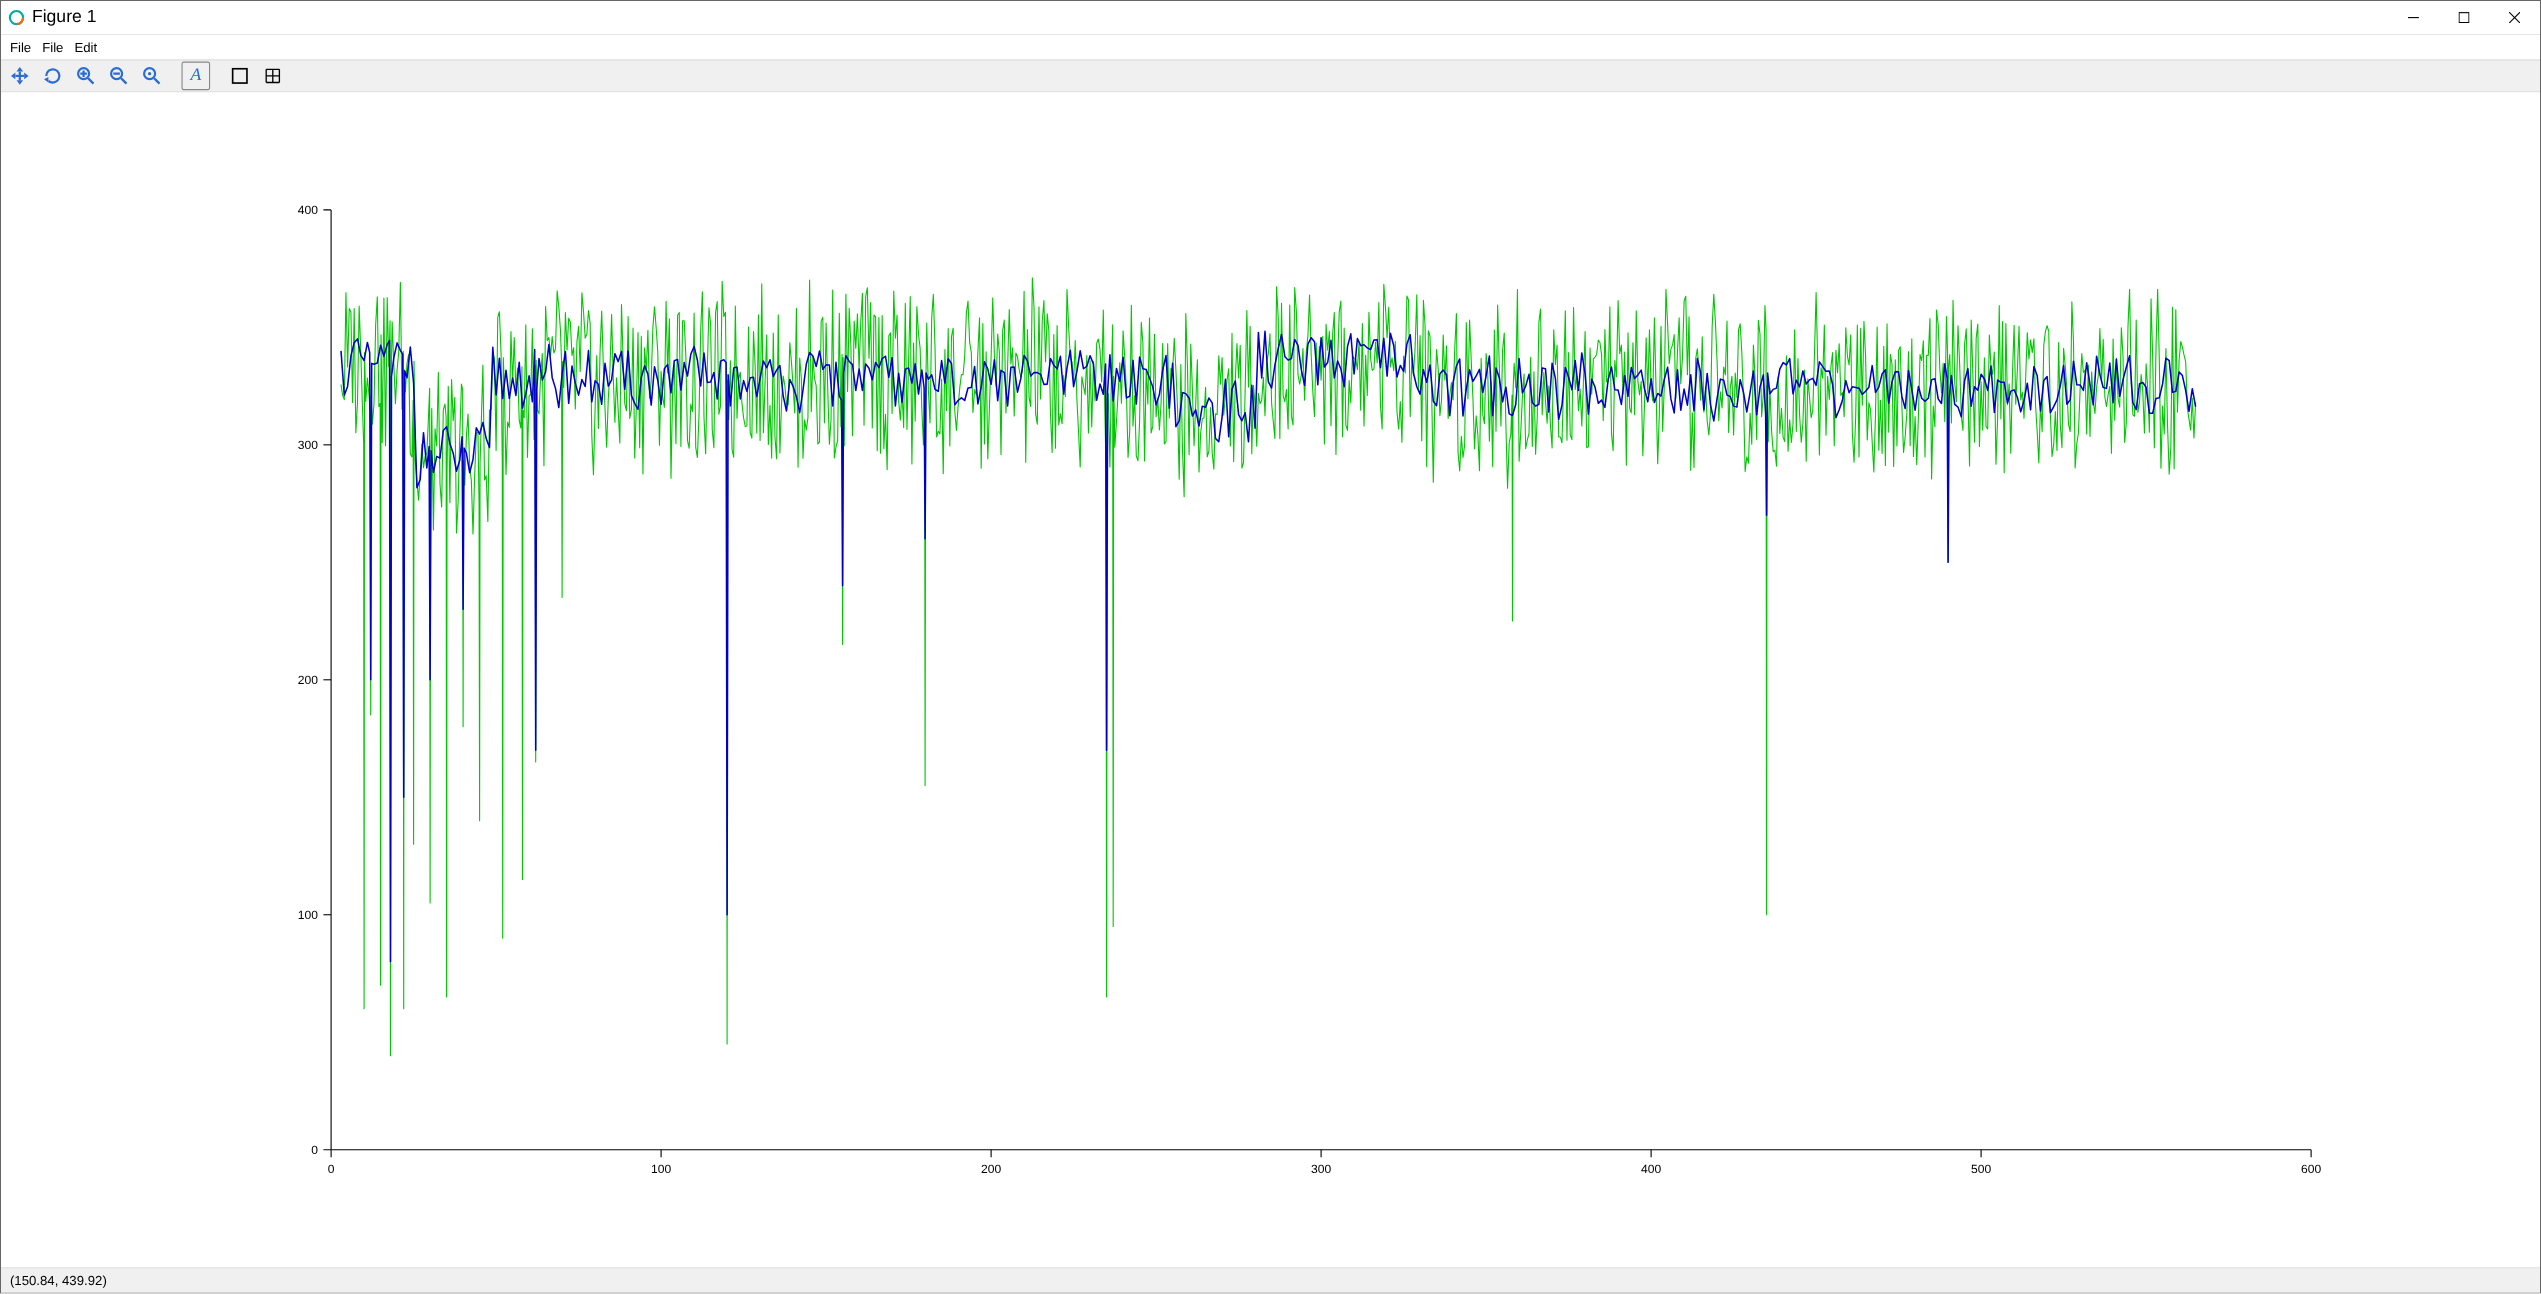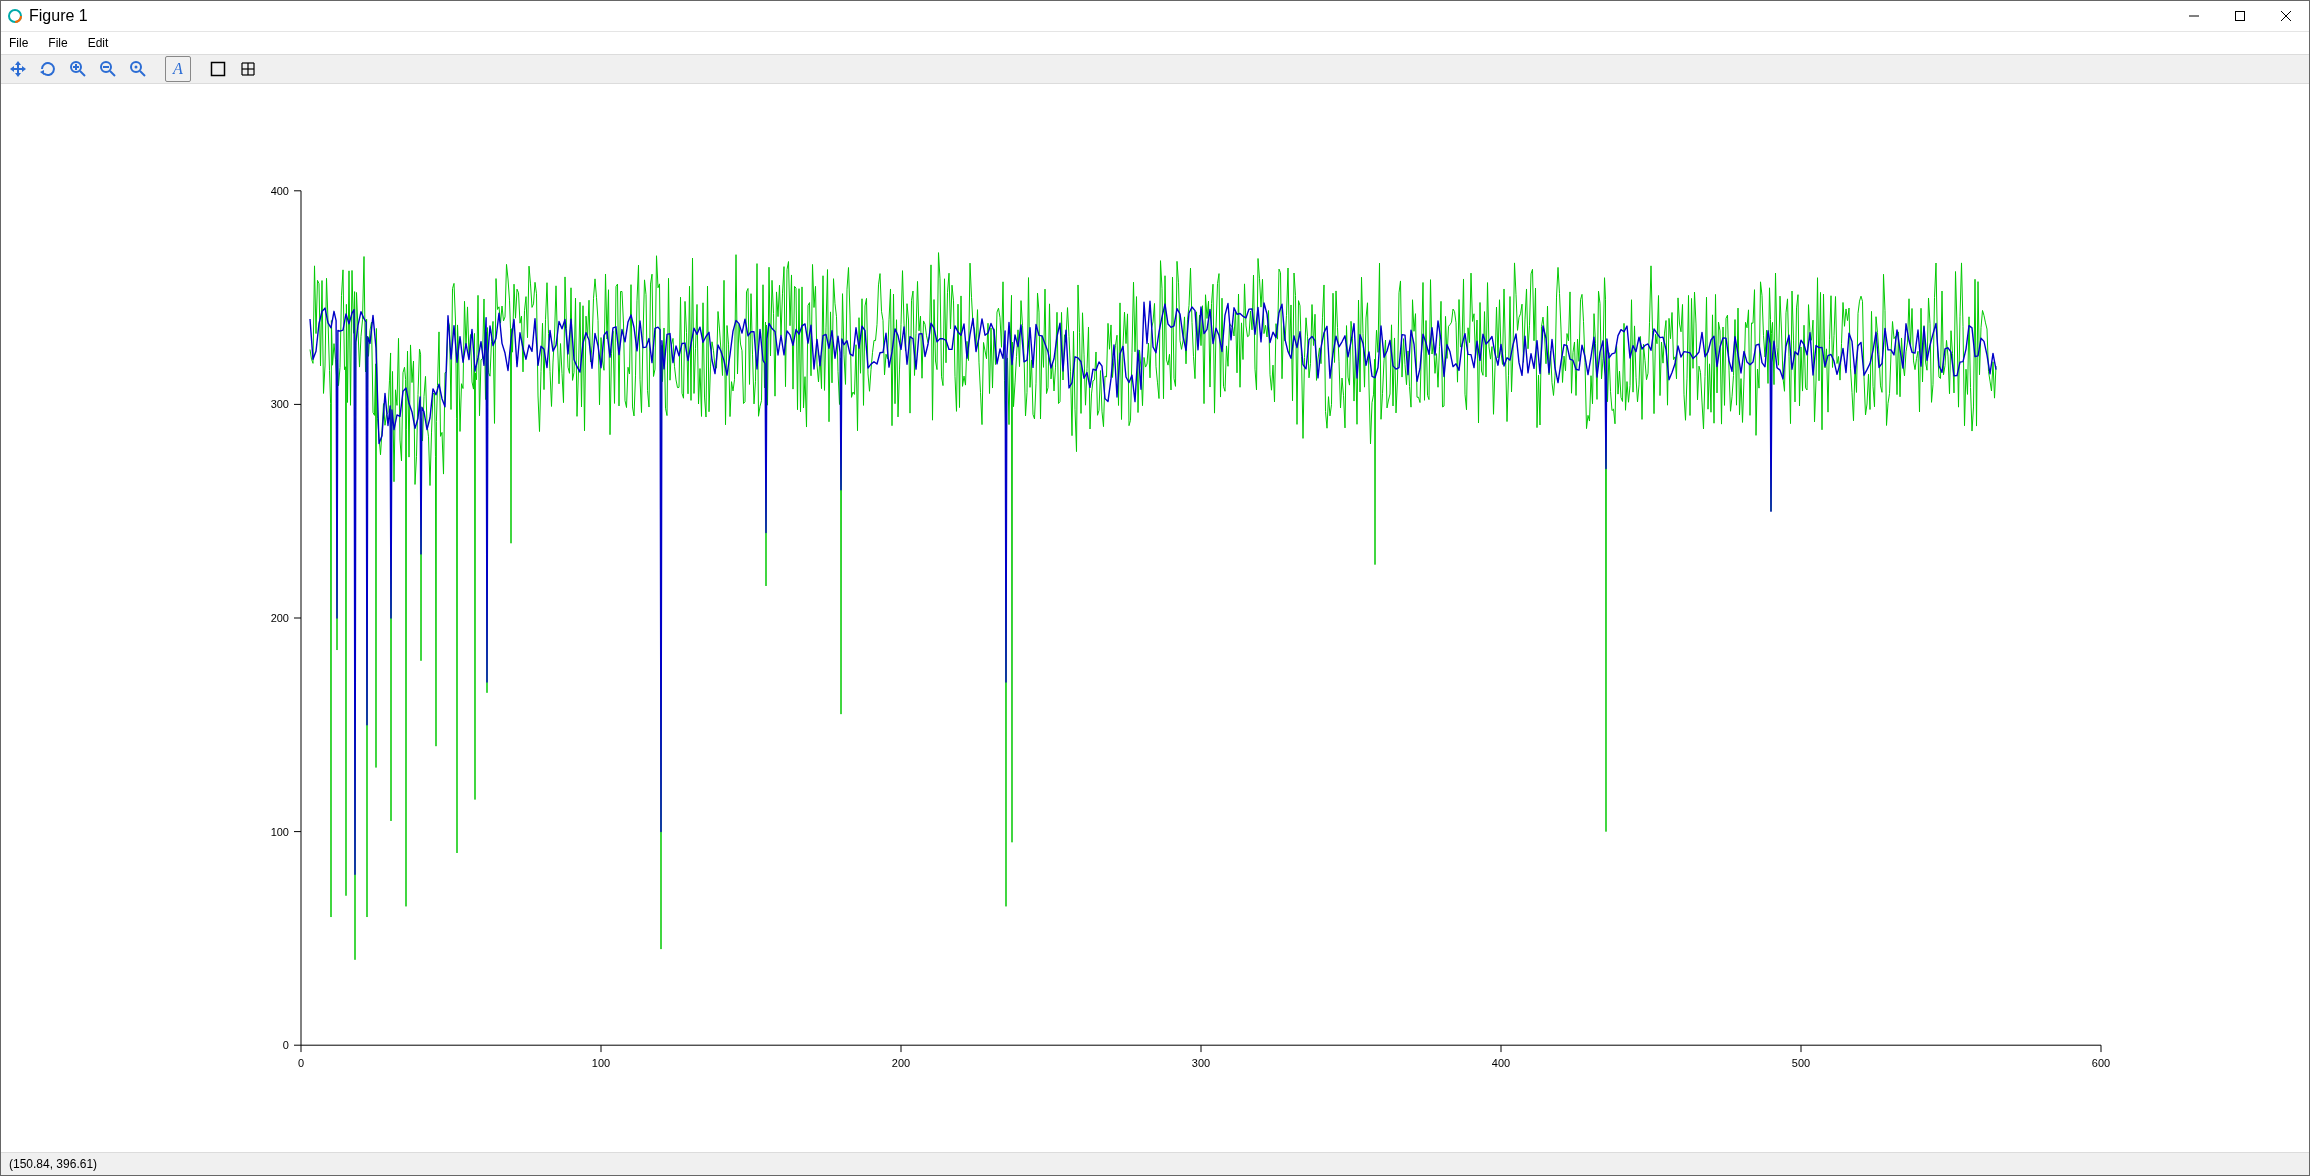--- a/index.html
+++ b/index.html
@@ -3,21 +3,21 @@
 <meta charset="utf-8">
 <style>
   html, body { margin:0; padding:0; width:100%; height:100%; font-family: "Segoe UI", Tahoma, sans-serif; font-size:12px; background:#fff; color:#000; overflow:hidden; }
   .window { display:flex; flex-direction:column; width:100%; height:100%; border:1px solid #666; box-sizing:border-box; }
   .titlebar { height:30px; display:flex; align-items:center; justify-content:space-between; background:#fff; border-bottom:1px solid #e5e5e5; }
   .titlebar-left { display:flex; align-items:center; gap:6px; padding-left:6px; }
   .app-icon { width:16px; height:16px; }
   .title-text { font-size:16px; }
   .win-controls { display:flex; height:100%; }
   .win-btn { width:46px; display:flex; align-items:center; justify-content:center; }
-  .menubar { height:22px; display:flex; align-items:center; gap:20px; padding:0 8px; background:#fff; }
+  .menubar { height:22px; display:flex; align-items:center; gap:10px; padding:0 8px; background:#fff; }
   .menu-item { cursor:default; }
   .toolbar { height:28px; display:flex; align-items:center; gap:4px; padding:0 4px; background:#f0f0f0; border-top:1px solid #dcdcdc; border-bottom:1px solid #dcdcdc; }
   .tool-btn { width:24px; height:24px; display:flex; align-items:center; justify-content:center; border:1px solid transparent; border-radius:2px; }
   .tool-sep { width:6px; }
   .plot-area { flex:1; position:relative; background:#fff; }
   .plot-svg { position:absolute; inset:0; width:100%; height:100%; }
   .statusbar { height:22px; display:flex; align-items:center; padding:0 8px; background:#f0f0f0; border-top:1px solid #dcdcdc; font-size:12px; }
   .tick-label { font-size:11px; fill:#000; font-family:Arial,sans-serif; }
 </style>
 </head>
@@ -153,16 +153,16 @@
         <line x1="293" y1="327" x2="300" y2="327" stroke="#000"></line>
         <text x="288" y="331" text-anchor="end" class="tick-label">300</text>
         <line x1="293" y1="109" x2="300" y2="109" stroke="#000"></line>
         <text x="288" y="113" text-anchor="end" class="tick-label">400</text>
         <path d="M309.0 271.0 L310.5 280.9 L312.0 285.1 L313.5 185.6 L315.0 254.7 L316.5 200.4 L318.0 203.8 L319.5 287.7 L321.0 200.6 L322.5 315.8 L324.0 287.8 L325.5 198.3 L327.0 241.4 L328.5 292.4 L329.6 326.3 L330.0 850.2 L330.4 241.4 L331.5 287.0 L333.0 265.0 L334.5 281.0 L335.6 299.4 L336.0 577.7 L336.4 281.4 L337.5 307.9 L339.0 289.3 L340.5 215.7 L342.0 189.7 L343.5 291.6 L344.6 288.6 L345.0 828.4 L345.4 224.9 L346.5 325.0 L348.0 190.7 L349.5 327.9 L351.0 190.3 L352.5 254.4 L353.6 211.9 L354.0 893.8 L354.4 278.3 L355.5 212.8 L357.0 251.9 L358.5 288.9 L360.0 257.5 L361.5 240.6 L363.0 176.1 L364.5 293.9 L365.6 240.1 L366.0 850.2 L366.4 257.4 L367.5 277.9 L369.0 251.5 L370.5 243.1 L372.0 335.3 L373.5 338.2 L374.6 285.6 L375.0 697.6 L375.4 249.5 L376.5 341.3 L378.0 360.0 L379.5 378.4 L381.0 353.6 L382.5 326.2 L384.0 348.3 L385.5 337.6 L387.0 335.0 L388.5 302.3 L389.6 274.5 L390.0 752.1 L390.4 372.1 L391.5 293.4 L393.0 405.9 L394.5 312.1 L396.0 328.0 L397.5 259.6 L399.0 363.4 L400.5 384.7 L402.0 294.6 L403.5 289.1 L404.6 301.4 L405.0 839.3 L405.4 352.3 L406.5 272.6 L408.0 380.8 L409.5 266.3 L411.0 304.7 L412.5 282.8 L414.0 408.7 L415.5 380.0 L417.0 317.0 L418.5 270.6 L419.6 275.8 L420.0 588.6 L420.4 341.5 L421.5 364.4 L423.0 318.7 L424.5 298.4 L426.0 347.5 L427.5 360.1 L429.0 409.8 L430.5 356.1 L432.0 316.1 L433.5 315.6 L434.5 380.5 L435.0 675.8 L435.4 344.6 L436.5 307.7 L438.0 253.0 L439.5 359.6 L441.0 355.6 L442.5 398.1 L444.0 294.7 L445.5 293.9 L447.0 241.2 L448.5 247.1 L450.0 332.2 L451.5 208.8 L453.0 203.5 L454.5 241.9 L455.6 341.7 L456.0 784.8 L456.5 245.9 L457.5 271.5 L459.0 354.6 L460.5 305.9 L462.0 310.8 L463.5 221.8 L465.0 269.1 L466.5 227.5 L468.0 277.9 L469.5 255.7 L471.0 304.1 L472.5 311.4 L473.5 254.6 L474.0 730.3 L474.4 294.8 L475.5 301.8 L477.0 215.7 L478.5 338.6 L480.0 281.5 L481.5 280.3 L483.0 219.4 L484.5 322.0 L485.6 253.3 L486.0 621.3 L486.4 248.6 L487.5 294.7 L489.0 298.2 L490.5 262.7 L492.0 242.3 L493.5 346.4 L495.0 198.6 L496.5 230.1 L498.0 227.4 L499.5 244.1 L501.0 226.6 L502.5 241.8 L504.0 237.7 L505.5 184.1 L507.0 199.0 L508.5 220.6 L509.5 249.6 L510.0 468.7 L510.5 249.7 L511.5 273.7 L513.0 204.3 L514.5 239.0 L516.0 209.4 L517.5 213.1 L519.0 244.1 L520.5 236.9 L522.0 293.8 L523.5 231.2 L525.0 217.0 L526.5 258.9 L528.0 185.9 L529.5 204.0 L531.0 228.0 L532.5 224.4 L534.0 202.4 L535.5 214.1 L537.0 318.4 L538.5 354.7 L540.0 293.5 L541.5 244.2 L543.0 311.9 L544.5 240.6 L546.0 202.8 L547.5 254.6 L549.0 293.4 L550.5 329.1 L552.0 283.8 L553.5 257.2 L555.0 206.0 L556.5 264.3 L558.0 306.0 L559.5 264.9 L561.0 295.5 L562.5 325.2 L564.0 196.9 L565.5 249.6 L567.0 289.0 L568.5 295.3 L570.0 208.0 L571.5 302.5 L573.0 294.4 L574.5 218.6 L576.0 339.2 L577.5 291.7 L579.0 222.7 L580.5 329.6 L582.0 226.3 L583.5 354.0 L585.0 236.9 L586.5 258.9 L588.0 220.7 L589.5 283.7 L591.0 267.3 L592.5 218.7 L594.0 198.9 L595.5 218.1 L597.0 241.3 L598.5 327.4 L600.0 258.8 L601.5 282.7 L603.0 292.2 L604.5 193.9 L606.0 260.3 L607.5 210.0 L609.0 357.9 L610.5 274.8 L612.0 252.3 L613.5 326.0 L615.0 206.7 L616.5 204.2 L618.0 328.6 L619.5 211.8 L621.0 211.8 L622.5 244.9 L624.0 323.1 L625.5 330.2 L627.0 289.1 L628.5 296.0 L630.0 204.8 L631.5 329.6 L633.0 338.8 L634.5 297.9 L636.0 220.7 L637.5 184.9 L639.0 301.7 L640.5 335.3 L642.0 257.1 L643.5 199.9 L645.0 215.0 L646.5 312.8 L648.0 329.7 L649.5 204.2 L651.0 194.1 L652.5 298.5 L654.0 291.0 L655.5 175.3 L657.0 207.9 L658.5 204.0 L659.5 296.2 L660.0 882.9 L660.5 266.9 L661.5 303.7 L663.0 249.0 L664.5 330.9 L666.0 338.4 L667.5 198.3 L669.0 302.3 L670.5 265.8 L672.0 259.6 L673.5 288.5 L675.0 302.0 L676.5 309.9 L678.0 309.6 L679.5 217.6 L681.0 315.7 L682.5 320.7 L684.0 221.9 L685.5 253.8 L687.0 316.2 L688.5 206.4 L690.0 322.9 L691.5 177.6 L693.0 315.8 L694.5 269.8 L696.0 225.0 L697.5 326.6 L699.0 290.4 L700.5 339.3 L702.0 223.3 L703.5 319.5 L705.0 339.9 L706.5 206.3 L708.0 334.5 L709.5 287.9 L711.0 263.1 L712.5 272.1 L714.0 289.4 L715.5 289.9 L717.0 232.2 L718.5 250.0 L720.0 272.6 L721.5 297.5 L723.0 200.4 L724.5 347.8 L726.0 246.5 L727.5 265.5 L729.0 339.4 L730.5 303.8 L732.0 313.3 L733.5 301.8 L735.0 174.2 L736.5 296.0 L738.0 245.3 L739.5 265.4 L741.0 272.2 L742.5 326.1 L744.0 324.3 L745.5 212.2 L747.0 208.7 L748.5 306.6 L750.0 214.0 L751.5 275.7 L753.0 326.5 L754.5 303.4 L756.0 183.3 L757.5 339.1 L759.0 328.9 L760.5 323.2 L762.0 204.9 L763.5 310.2 L764.5 243.0 L765.0 512.3 L765.5 246.0 L766.5 327.8 L768.0 187.0 L769.5 277.5 L771.0 200.4 L772.5 234.0 L774.0 318.6 L775.5 212.2 L777.0 237.4 L778.5 205.4 L780.0 256.8 L781.5 213.5 L783.0 186.4 L784.5 308.9 L786.0 189.4 L787.5 181.2 L789.0 246.7 L790.5 194.9 L792.0 311.4 L793.5 206.5 L795.0 208.3 L796.5 332.4 L798.0 208.9 L799.5 334.7 L801.0 207.1 L802.5 330.7 L804.0 298.7 L805.5 350.1 L807.0 225.9 L808.5 223.1 L810.0 297.8 L811.5 184.2 L813.0 228.1 L814.5 206.5 L816.0 286.7 L817.5 304.1 L819.0 277.2 L820.5 310.9 L822.0 195.7 L823.5 312.7 L825.0 248.9 L826.5 189.4 L828.0 344.7 L829.5 232.6 L831.0 305.0 L832.5 198.7 L834.0 224.3 L835.5 237.5 L837.0 293.5 L838.5 327.1 L839.6 279.8 L840.0 643.1 L840.5 286.7 L841.5 214.0 L843.0 276.4 L844.5 306.6 L846.0 209.4 L847.5 187.3 L849.0 235.8 L850.5 319.8 L852.0 314.4 L853.5 316.8 L855.0 266.1 L856.5 353.9 L858.0 238.5 L859.5 295.2 L861.0 219.2 L862.5 328.0 L864.0 226.5 L865.5 218.8 L867.0 295.9 L868.5 313.6 L870.0 291.4 L871.5 274.2 L873.0 261.7 L874.5 261.9 L876.0 245.4 L877.5 205.0 L879.0 193.5 L880.5 232.0 L882.0 241.2 L883.5 296.9 L885.0 275.8 L886.5 280.6 L888.0 240.6 L889.5 209.2 L891.0 348.7 L892.5 214.4 L894.0 326.3 L895.5 240.6 L897.0 339.8 L898.5 291.8 L900.0 245.7 L901.5 190.5 L903.0 244.0 L904.5 272.6 L906.0 224.2 L907.5 240.9 L909.0 335.9 L910.5 220.8 L912.0 211.3 L913.5 297.5 L915.0 254.7 L916.5 201.5 L918.0 251.9 L919.5 236.9 L921.0 300.3 L922.5 241.8 L924.0 245.2 L925.5 257.0 L927.0 263.9 L928.5 257.7 L930.0 184.6 L931.5 343.1 L933.0 220.0 L934.5 282.7 L936.0 291.5 L937.5 172.1 L939.0 198.9 L940.5 298.8 L942.0 307.8 L943.5 198.8 L945.0 284.5 L946.5 212.6 L948.0 193.1 L949.5 249.9 L951.0 205.3 L952.5 221.3 L954.0 298.6 L955.5 334.1 L957.0 224.7 L958.5 330.2 L960.0 216.3 L961.5 308.6 L963.0 298.1 L964.5 307.3 L966.0 262.7 L967.5 282.2 L969.0 182.8 L970.5 217.7 L972.0 246.0 L973.5 250.0 L975.0 268.5 L976.5 230.3 L978.0 284.6 L979.5 314.8 L981.0 347.6 L982.5 263.8 L984.0 272.3 L985.5 280.4 L987.0 244.2 L988.5 315.9 L990.0 249.0 L991.5 310.3 L993.0 249.8 L994.5 286.3 L996.0 232.8 L997.5 228.8 L999.0 238.5 L1000.5 268.7 L1002.0 201.9 L1003.5 302.4 L1004.5 346.3 L1005.0 839.3 L1005.5 283.2 L1006.5 279.6 L1008.0 347.6 L1009.5 256.1 L1010.5 215.7 L1011.0 773.9 L1011.4 263.4 L1012.5 329.3 L1014.0 305.1 L1015.5 278.2 L1017.0 250.9 L1018.5 288.4 L1020.0 221.1 L1021.5 246.7 L1023.0 276.6 L1024.5 338.8 L1026.0 314.7 L1027.5 197.6 L1029.0 309.6 L1030.5 281.6 L1032.0 337.3 L1033.5 341.8 L1035.0 305.4 L1036.5 213.4 L1038.0 232.8 L1039.5 341.9 L1041.0 256.8 L1042.5 289.2 L1044.0 209.3 L1045.5 315.9 L1047.0 309.9 L1048.5 224.4 L1050.0 301.0 L1051.5 283.8 L1053.0 313.3 L1054.5 289.0 L1056.0 233.0 L1057.5 326.1 L1059.0 324.1 L1060.5 233.1 L1062.0 302.1 L1063.5 255.9 L1065.0 259.1 L1066.5 228.2 L1068.0 257.5 L1069.5 293.1 L1071.0 358.9 L1072.5 252.4 L1074.0 332.1 L1075.5 375.2 L1077.0 205.1 L1078.5 253.5 L1080.0 336.2 L1081.5 233.5 L1083.0 275.7 L1084.5 327.8 L1086.0 290.4 L1087.5 248.0 L1089.0 352.1 L1090.5 316.3 L1092.0 302.8 L1093.5 301.9 L1095.0 273.5 L1096.5 338.1 L1098.0 333.0 L1099.5 292.5 L1101.0 334.6 L1102.5 349.7 L1104.0 298.1 L1105.5 299.0 L1107.0 244.3 L1108.5 270.7 L1110.0 245.9 L1111.5 299.5 L1113.0 280.1 L1114.5 266.7 L1116.0 256.4 L1117.5 328.1 L1119.0 223.4 L1120.5 342.4 L1122.0 266.9 L1123.5 232.9 L1125.0 264.9 L1126.5 234.6 L1128.0 348.7 L1129.5 343.3 L1131.0 273.7 L1132.5 202.3 L1134.0 273.3 L1135.5 217.0 L1137.0 335.3 L1138.5 271.7 L1140.0 290.5 L1141.5 328.3 L1143.0 279.1 L1144.5 288.9 L1146.0 285.8 L1147.5 264.4 L1149.0 299.9 L1150.5 249.6 L1152.0 242.8 L1153.5 224.0 L1155.0 288.5 L1156.5 305.0 L1158.0 321.0 L1159.5 180.3 L1161.0 208.5 L1162.5 321.2 L1164.0 195.7 L1165.5 281.6 L1167.0 286.9 L1168.5 275.8 L1170.0 312.3 L1171.5 197.2 L1173.0 300.6 L1174.5 308.6 L1176.0 181.0 L1177.5 202.8 L1179.0 261.9 L1180.5 270.8 L1182.0 262.3 L1183.5 237.7 L1185.0 285.6 L1186.5 240.7 L1188.0 226.1 L1189.5 187.9 L1191.0 243.4 L1192.5 278.3 L1194.0 300.7 L1195.5 232.5 L1197.0 266.7 L1198.5 235.8 L1200.0 267.0 L1201.5 226.3 L1203.0 326.2 L1204.5 215.1 L1206.0 239.3 L1207.5 221.7 L1209.0 309.3 L1210.5 224.1 L1212.0 204.3 L1213.5 335.9 L1215.0 249.1 L1216.5 203.7 L1218.0 193.5 L1219.5 319.5 L1221.0 218.6 L1222.5 308.6 L1224.0 313.6 L1225.5 267.3 L1227.0 288.1 L1228.5 244.1 L1230.0 247.1 L1231.5 247.3 L1233.0 257.2 L1234.5 231.6 L1236.0 294.8 L1237.5 214.4 L1239.0 309.5 L1240.5 243.8 L1242.0 281.2 L1243.5 204.0 L1245.0 246.9 L1246.5 257.9 L1248.0 256.8 L1249.5 231.7 L1251.0 250.9 L1252.5 195.0 L1254.0 291.1 L1255.5 312.2 L1257.0 178.1 L1258.5 198.8 L1260.0 227.7 L1261.5 199.3 L1263.0 254.7 L1264.5 246.3 L1266.0 258.2 L1267.5 231.2 L1269.0 296.7 L1270.5 312.5 L1272.0 286.9 L1273.5 324.5 L1275.0 244.6 L1276.5 260.4 L1278.0 188.9 L1279.5 192.6 L1281.0 300.8 L1282.5 246.3 L1284.0 262.3 L1285.5 236.1 L1287.0 187.8 L1288.5 275.4 L1290.0 225.5 L1291.5 323.3 L1293.0 192.9 L1294.5 215.8 L1296.0 347.4 L1297.5 221.1 L1299.0 226.3 L1300.5 278.1 L1302.0 361.7 L1303.5 279.2 L1305.0 238.6 L1306.5 257.4 L1308.0 299.9 L1309.5 285.4 L1311.0 225.1 L1312.5 266.9 L1314.0 235.0 L1315.5 302.5 L1317.0 280.7 L1318.5 269.3 L1320.0 285.4 L1321.5 238.0 L1323.0 205.1 L1324.5 334.2 L1326.0 351.3 L1327.5 319.1 L1329.0 338.7 L1330.5 327.2 L1332.0 213.5 L1333.5 284.2 L1335.0 211.2 L1336.5 248.7 L1338.0 283.0 L1339.5 330.6 L1341.0 300.1 L1342.5 317.7 L1344.0 351.0 L1345.5 246.6 L1347.0 299.1 L1348.5 307.3 L1350.0 242.2 L1351.5 260.1 L1353.0 323.6 L1354.5 268.7 L1356.0 347.3 L1357.5 220.5 L1359.0 314.3 L1360.5 197.2 L1362.0 254.7 L1363.5 309.4 L1365.0 238.8 L1366.5 223.3 L1368.0 309.3 L1369.5 367.3 L1371.0 325.2 L1372.5 317.2 L1373.6 280.9 L1374.0 490.5 L1374.5 277.6 L1375.5 251.3 L1377.0 273.9 L1378.5 182.8 L1380.0 342.2 L1381.5 315.8 L1383.0 282.6 L1384.5 261.3 L1386.0 330.6 L1387.5 322.5 L1389.0 316.4 L1390.5 245.8 L1392.0 328.6 L1393.5 259.2 L1395.0 335.7 L1396.5 301.1 L1398.0 213.1 L1399.5 201.0 L1401.0 299.1 L1402.5 259.9 L1404.0 286.4 L1405.5 306.9 L1407.0 272.4 L1408.5 308.7 L1410.0 329.8 L1411.5 220.2 L1413.0 252.4 L1414.5 234.4 L1416.0 319.7 L1417.5 319.7 L1419.0 325.1 L1420.5 267.4 L1422.0 202.6 L1423.5 322.8 L1425.0 241.4 L1426.5 317.8 L1428.0 322.1 L1429.5 199.7 L1431.0 275.6 L1432.5 263.4 L1434.0 295.3 L1435.5 275.2 L1437.0 309.5 L1438.5 268.2 L1440.0 221.8 L1441.5 329.6 L1443.0 328.7 L1444.5 237.2 L1446.0 280.1 L1447.5 247.3 L1449.0 245.6 L1450.5 243.1 L1452.0 229.7 L1453.5 232.1 L1455.0 243.5 L1456.5 304.3 L1458.0 220.0 L1459.5 268.4 L1461.0 268.1 L1462.5 199.0 L1464.0 316.6 L1465.5 332.5 L1467.0 248.8 L1468.5 263.9 L1470.0 193.0 L1471.5 242.3 L1473.0 234.5 L1474.5 279.9 L1476.0 240.9 L1477.5 346.0 L1479.0 223.0 L1480.5 292.9 L1482.0 297.3 L1483.5 232.3 L1485.0 299.0 L1486.5 202.7 L1488.0 268.3 L1489.5 280.8 L1491.0 268.0 L1492.5 337.1 L1494.0 289.0 L1495.5 227.7 L1497.0 279.7 L1498.5 220.2 L1500.0 274.0 L1501.5 286.2 L1503.0 209.2 L1504.5 275.5 L1506.0 344.5 L1507.5 297.8 L1509.0 216.9 L1510.5 314.3 L1512.0 272.6 L1513.5 182.6 L1515.0 214.9 L1516.5 251.4 L1518.0 238.2 L1519.5 234.5 L1521.0 224.7 L1522.5 284.0 L1524.0 240.0 L1525.5 209.2 L1527.0 270.2 L1528.5 246.2 L1530.0 193.8 L1531.5 189.1 L1533.0 262.0 L1534.5 208.2 L1536.0 350.7 L1537.5 297.2 L1539.0 348.0 L1540.5 247.4 L1542.0 237.9 L1543.5 256.0 L1545.0 285.5 L1546.5 226.7 L1548.0 296.8 L1549.5 272.8 L1551.0 304.9 L1552.5 317.9 L1554.0 297.9 L1555.5 217.5 L1557.0 187.2 L1558.5 213.8 L1560.0 250.1 L1561.5 304.6 L1563.0 277.7 L1564.5 292.7 L1566.0 254.7 L1567.5 262.1 L1569.0 212.2 L1570.5 315.6 L1572.0 273.8 L1573.5 263.3 L1575.0 317.9 L1576.5 260.4 L1578.0 283.1 L1579.5 220.2 L1581.0 214.7 L1582.5 242.3 L1584.0 284.3 L1585.5 351.7 L1587.0 338.2 L1588.5 344.0 L1590.0 297.7 L1591.5 326.4 L1593.0 234.4 L1594.5 264.7 L1596.0 321.9 L1597.5 211.5 L1599.0 224.1 L1600.5 300.9 L1602.0 280.2 L1603.5 197.7 L1604.5 219.7 L1605.0 763.0 L1605.4 272.0 L1606.5 324.2 L1608.0 274.2 L1609.5 313.7 L1611.0 333.3 L1612.5 331.8 L1614.0 346.8 L1615.5 264.0 L1617.0 316.5 L1618.5 293.0 L1620.0 319.9 L1621.5 324.0 L1623.0 244.3 L1624.5 333.0 L1626.0 303.7 L1627.5 324.8 L1629.0 307.7 L1630.5 220.2 L1632.0 314.5 L1633.5 246.9 L1635.0 299.4 L1636.5 324.5 L1638.0 307.1 L1639.5 257.7 L1641.0 342.3 L1642.5 265.7 L1644.0 282.3 L1645.5 301.8 L1647.0 295.2 L1648.5 243.6 L1650.0 185.6 L1651.5 251.7 L1653.0 336.4 L1654.5 255.4 L1656.0 265.1 L1657.5 215.9 L1659.0 318.0 L1660.5 263.3 L1662.0 284.9 L1663.5 254.2 L1665.0 241.4 L1666.5 327.8 L1668.0 239.2 L1669.5 260.0 L1671.0 233.2 L1672.5 281.3 L1674.0 278.5 L1675.5 300.9 L1677.0 218.3 L1678.5 245.0 L1680.0 252.9 L1681.5 225.0 L1683.0 317.2 L1684.5 343.2 L1686.0 300.2 L1687.5 215.8 L1689.0 338.3 L1690.5 218.9 L1692.0 290.2 L1693.5 212.4 L1695.0 244.9 L1696.5 322.4 L1698.0 288.0 L1699.5 294.3 L1701.0 324.6 L1702.5 352.1 L1704.0 298.5 L1705.5 217.6 L1707.0 331.9 L1708.5 285.6 L1710.0 335.0 L1711.5 235.6 L1713.0 346.2 L1714.5 214.8 L1716.0 315.3 L1717.5 243.0 L1719.0 252.0 L1720.5 347.1 L1722.0 248.0 L1723.5 328.0 L1725.0 239.2 L1726.5 235.9 L1728.0 292.0 L1729.5 334.0 L1731.0 319.2 L1732.5 297.5 L1734.0 240.4 L1735.5 327.8 L1737.0 228.7 L1738.5 337.7 L1740.0 300.7 L1741.5 345.4 L1743.0 301.2 L1744.5 243.2 L1746.0 248.8 L1747.5 230.5 L1749.0 338.2 L1750.5 243.9 L1752.0 244.1 L1753.5 209.9 L1755.0 358.6 L1756.5 290.9 L1758.0 310.4 L1759.5 201.9 L1761.0 215.8 L1762.5 256.9 L1764.0 278.7 L1765.5 251.3 L1767.0 305.6 L1768.5 208.0 L1769.5 240.3 L1770.0 436.0 L1770.4 254.6 L1771.5 243.3 L1773.0 306.8 L1774.5 192.9 L1776.0 269.0 L1777.5 287.0 L1779.0 216.5 L1780.5 252.1 L1782.0 300.2 L1783.5 313.6 L1785.0 233.5 L1786.5 219.3 L1788.0 278.3 L1789.5 346.6 L1791.0 211.3 L1792.5 261.4 L1794.0 324.5 L1795.5 228.5 L1797.0 215.0 L1798.5 328.6 L1800.0 268.4 L1801.5 313.4 L1803.0 246.2 L1804.5 310.1 L1806.0 312.3 L1807.5 225.2 L1809.0 254.7 L1810.5 261.5 L1812.0 241.0 L1813.5 344.9 L1815.0 303.1 L1816.5 197.7 L1818.0 302.9 L1819.5 212.7 L1821.0 352.9 L1822.5 214.4 L1824.0 289.8 L1825.5 270.3 L1827.0 334.9 L1828.5 261.0 L1830.0 216.1 L1831.5 289.3 L1833.0 256.9 L1834.5 216.9 L1836.0 285.3 L1837.5 278.1 L1839.0 302.2 L1840.5 265.0 L1842.0 223.0 L1843.5 247.3 L1845.0 229.6 L1846.5 241.5 L1848.0 228.6 L1849.5 290.0 L1851.0 314.8 L1852.5 343.7 L1854.0 288.0 L1855.5 314.8 L1857.0 234.1 L1858.5 221.6 L1860.0 216.5 L1861.5 221.8 L1863.0 299.4 L1864.5 337.8 L1866.0 326.6 L1867.5 296.2 L1869.0 332.2 L1870.5 232.1 L1872.0 308.6 L1873.5 329.4 L1875.0 237.5 L1876.5 253.8 L1878.0 275.9 L1879.5 308.1 L1881.0 314.7 L1882.5 194.2 L1884.0 231.3 L1885.5 348.5 L1887.0 325.9 L1888.5 316.0 L1890.0 276.0 L1891.5 242.4 L1893.0 259.9 L1894.5 257.5 L1896.0 317.0 L1897.5 253.0 L1899.0 319.2 L1900.5 259.2 L1902.0 286.7 L1903.5 297.9 L1905.0 273.3 L1906.5 263.4 L1908.0 219.2 L1909.5 269.0 L1911.0 229.1 L1912.5 282.6 L1914.0 291.5 L1915.5 280.2 L1917.0 272.8 L1918.5 334.7 L1920.0 228.9 L1921.5 304.1 L1923.0 246.6 L1924.5 283.8 L1926.0 292.1 L1927.5 218.4 L1929.0 244.4 L1930.5 324.9 L1932.0 306.7 L1933.5 218.0 L1935.0 182.7 L1936.5 271.5 L1938.0 299.1 L1939.5 300.5 L1941.0 211.3 L1942.5 296.8 L1944.0 287.5 L1945.5 261.7 L1947.0 277.7 L1948.5 316.1 L1950.0 251.8 L1951.5 275.1 L1953.0 315.3 L1954.5 191.4 L1956.0 247.0 L1957.5 329.8 L1959.0 237.5 L1960.5 182.6 L1962.0 247.5 L1963.5 348.8 L1965.0 291.1 L1966.5 316.8 L1968.0 237.6 L1969.5 309.7 L1971.0 354.2 L1972.5 329.6 L1974.0 199.3 L1975.5 349.1 L1977.0 201.7 L1978.5 296.7 L1980.0 248.7 L1981.5 231.1 L1983.0 236.3 L1984.5 243.8 L1986.0 250.1 L1987.5 293.3 L1989.0 303.2 L1990.5 313.3 L1992.0 283.5 L1993.5 320.6 L1995.0 287.8 " fill="none" stroke="#00c800" stroke-width="1" stroke-linejoin="round"></path>
         <path d="M309.0 239.8 L312.0 281.0 L315.0 272.8 L318.0 244.4 L321.0 232.2 L324.0 228.7 L327.0 243.9 L330.0 248.9 L333.0 232.0 L335.1 241.4 L336.0 545.0 L336.9 251.4 L339.0 252.2 L342.0 251.1 L345.0 234.6 L348.0 244.8 L351.0 233.9 L353.1 230.3 L354.0 806.6 L354.9 263.6 L357.0 246.3 L360.0 232.4 L363.0 239.5 L365.1 242.9 L366.0 654.0 L366.9 258.2 L369.0 264.8 L372.0 236.2 L375.0 269.7 L378.0 366.9 L381.0 359.1 L384.0 315.7 L387.0 348.5 L389.1 328.6 L390.0 545.0 L390.9 332.6 L393.0 352.7 L396.0 337.7 L399.0 339.3 L402.0 313.7 L405.0 310.2 L408.0 325.9 L411.0 334.7 L414.0 351.5 L417.0 341.1 L419.1 319.4 L420.0 479.6 L420.9 329.9 L423.0 334.6 L426.0 352.8 L429.0 340.6 L432.0 311.2 L435.0 317.1 L438.0 306.3 L441.0 321.2 L444.0 329.4 L447.0 236.5 L450.0 280.7 L453.0 246.6 L456.0 284.0 L459.0 257.9 L462.0 284.0 L465.0 264.9 L468.0 281.2 L471.0 250.4 L474.0 293.0 L477.0 279.6 L480.0 263.0 L483.0 287.1 L485.1 238.5 L486.0 610.4 L486.9 275.6 L489.0 247.0 L492.0 267.0 L495.0 259.5 L498.0 233.9 L501.0 264.7 L504.0 274.6 L507.0 292.4 L510.0 261.4 L513.0 240.3 L516.0 288.5 L519.0 253.9 L522.0 269.7 L525.0 280.9 L528.0 266.4 L531.0 272.9 L534.0 239.5 L537.0 287.1 L540.0 267.6 L543.0 270.8 L546.0 289.4 L549.0 251.4 L552.0 272.6 L555.0 266.7 L558.0 242.4 L561.0 249.8 L564.0 240.3 L567.0 275.5 L570.0 240.0 L573.0 281.2 L576.0 288.5 L579.0 294.0 L582.0 264.5 L585.0 253.7 L588.0 261.4 L591.0 290.1 L594.0 254.5 L597.0 267.3 L600.0 289.6 L603.0 256.3 L606.0 252.5 L609.0 278.8 L612.0 248.9 L615.0 247.8 L618.0 276.2 L621.0 250.6 L624.0 263.2 L627.0 243.0 L630.0 235.7 L633.0 248.5 L636.0 272.4 L639.0 241.9 L642.0 269.1 L645.0 268.6 L648.0 259.8 L651.0 284.4 L654.0 249.3 L657.0 248.1 L659.1 250.7 L660.0 763.0 L660.9 262.0 L663.0 290.8 L666.0 255.6 L669.0 254.7 L672.0 284.4 L675.0 267.4 L678.0 277.4 L681.0 264.8 L684.0 264.4 L687.0 282.2 L690.0 265.3 L693.0 249.2 L696.0 255.5 L699.0 248.1 L702.0 263.6 L705.0 257.7 L708.0 253.4 L711.0 281.7 L714.0 295.6 L717.0 266.3 L720.0 272.8 L723.0 282.3 L726.0 297.1 L729.0 276.3 L732.0 252.2 L735.0 241.3 L738.0 244.6 L741.0 254.3 L744.0 240.0 L747.0 257.0 L750.0 252.8 L753.0 252.9 L756.0 290.9 L759.0 250.4 L762.0 282.0 L764.1 285.5 L765.0 457.8 L765.9 260.4 L768.0 244.3 L771.0 249.6 L774.0 252.6 L777.0 276.6 L780.0 256.7 L783.0 276.5 L786.0 251.9 L789.0 256.0 L792.0 266.6 L795.0 250.6 L798.0 255.4 L801.0 246.9 L804.0 244.8 L807.0 264.4 L810.0 246.1 L813.0 290.9 L816.0 260.6 L819.0 287.4 L822.0 256.9 L825.0 255.6 L828.0 269.7 L831.0 251.8 L834.0 279.9 L837.0 257.5 L839.1 273.9 L840.0 414.2 L840.9 260.3 L843.0 266.1 L846.0 262.0 L849.0 275.5 L852.0 277.4 L855.0 248.8 L858.0 269.7 L861.0 247.1 L864.0 251.7 L867.0 289.9 L870.0 285.9 L873.0 283.4 L876.0 285.8 L879.0 274.3 L882.0 273.8 L885.0 254.4 L888.0 289.0 L891.0 273.4 L894.0 249.9 L897.0 256.7 L900.0 270.9 L903.0 248.0 L906.0 286.0 L909.0 257.8 L912.0 260.0 L915.0 291.0 L918.0 255.0 L921.0 254.8 L924.0 278.1 L927.0 265.6 L930.0 244.0 L933.0 249.1 L936.0 263.2 L939.0 259.9 L942.0 260.0 L945.0 261.6 L948.0 270.9 L951.0 270.8 L954.0 246.9 L957.0 253.1 L960.0 256.5 L963.0 244.9 L966.0 279.9 L969.0 255.8 L972.0 239.3 L975.0 273.0 L978.0 258.8 L981.0 239.8 L984.0 256.4 L987.0 254.1 L990.0 244.4 L993.0 251.9 L996.0 285.6 L999.0 270.5 L1002.0 280.0 L1004.1 252.0 L1005.0 610.4 L1005.9 277.3 L1008.0 243.4 L1011.0 286.3 L1014.0 256.1 L1017.0 268.1 L1020.0 245.8 L1023.0 283.5 L1026.0 281.9 L1029.0 248.6 L1032.0 289.2 L1035.0 245.5 L1038.0 256.5 L1041.0 257.0 L1044.0 265.0 L1047.0 273.4 L1050.0 289.8 L1053.0 280.4 L1056.0 257.8 L1059.0 244.2 L1062.0 292.9 L1065.0 251.2 L1068.0 310.2 L1071.0 304.7 L1074.0 278.4 L1077.0 279.5 L1080.0 283.5 L1083.0 300.3 L1086.0 294.5 L1089.0 309.6 L1092.0 291.1 L1095.0 292.2 L1098.0 283.6 L1101.0 288.0 L1104.0 321.1 L1107.0 324.0 L1110.0 301.0 L1113.0 266.2 L1116.0 319.5 L1119.0 275.3 L1122.0 267.7 L1125.0 299.0 L1128.0 304.7 L1131.0 297.2 L1134.0 324.2 L1137.0 271.7 L1140.0 311.5 L1143.0 222.7 L1146.0 264.9 L1149.0 221.7 L1152.0 268.3 L1155.0 274.3 L1158.0 253.1 L1161.0 237.6 L1164.0 224.6 L1167.0 245.0 L1170.0 248.4 L1173.0 246.9 L1176.0 229.2 L1179.0 234.7 L1182.0 257.3 L1185.0 271.8 L1188.0 233.7 L1191.0 227.6 L1194.0 231.3 L1197.0 271.3 L1200.0 227.6 L1203.0 254.8 L1206.0 250.5 L1209.0 230.0 L1212.0 264.9 L1215.0 249.2 L1218.0 256.7 L1221.0 273.0 L1224.0 235.9 L1227.0 224.0 L1230.0 261.2 L1233.0 228.3 L1236.0 235.0 L1239.0 234.2 L1242.0 237.1 L1245.0 238.7 L1248.0 229.7 L1251.0 229.5 L1254.0 255.4 L1257.0 228.0 L1260.0 263.2 L1263.0 223.5 L1266.0 234.8 L1269.0 264.0 L1272.0 253.3 L1275.0 258.8 L1278.0 233.5 L1281.0 224.8 L1284.0 260.6 L1287.0 273.1 L1290.0 280.0 L1293.0 257.0 L1296.0 269.0 L1299.0 252.9 L1302.0 286.5 L1305.0 290.7 L1308.0 261.0 L1311.0 257.6 L1314.0 262.0 L1317.0 299.9 L1320.0 268.9 L1323.0 253.8 L1326.0 247.3 L1329.0 300.2 L1332.0 274.9 L1335.0 257.4 L1338.0 268.2 L1341.0 263.1 L1344.0 257.0 L1347.0 278.5 L1350.0 263.2 L1353.0 244.5 L1356.0 300.0 L1359.0 255.8 L1362.0 264.8 L1365.0 287.2 L1368.0 273.5 L1371.0 298.3 L1374.0 299.8 L1377.0 289.4 L1380.0 247.0 L1383.0 278.9 L1386.0 272.5 L1389.0 261.6 L1392.0 287.7 L1395.0 291.0 L1398.0 289.4 L1401.0 255.8 L1404.0 256.3 L1407.0 296.6 L1410.0 251.3 L1413.0 265.4 L1416.0 303.4 L1419.0 290.3 L1422.0 255.3 L1425.0 264.3 L1428.0 275.9 L1431.0 248.7 L1434.0 276.6 L1437.0 241.7 L1440.0 261.4 L1443.0 298.5 L1446.0 266.1 L1449.0 273.3 L1452.0 288.5 L1455.0 285.5 L1458.0 292.3 L1461.0 266.3 L1464.0 254.8 L1467.0 275.9 L1470.0 276.2 L1473.0 289.5 L1476.0 262.6 L1479.0 282.0 L1482.0 255.3 L1485.0 265.5 L1488.0 262.1 L1491.0 257.7 L1494.0 275.1 L1497.0 287.0 L1500.0 265.7 L1503.0 287.8 L1506.0 279.3 L1509.0 281.8 L1512.0 266.3 L1515.0 255.1 L1518.0 284.4 L1521.0 297.4 L1524.0 257.4 L1527.0 294.8 L1530.0 275.3 L1533.0 290.2 L1536.0 261.9 L1539.0 295.5 L1542.0 246.9 L1545.0 259.5 L1548.0 294.7 L1551.0 260.7 L1554.0 289.8 L1557.0 304.8 L1560.0 283.8 L1563.0 266.0 L1566.0 267.0 L1569.0 280.9 L1572.0 282.1 L1575.0 291.1 L1578.0 292.0 L1581.0 266.5 L1584.0 278.4 L1587.0 296.5 L1590.0 278.4 L1593.0 258.4 L1596.0 299.1 L1599.0 273.6 L1602.0 262.1 L1604.1 298.2 L1605.0 392.4 L1605.9 260.3 L1608.0 279.6 L1611.0 275.5 L1614.0 274.4 L1617.0 256.8 L1620.0 250.7 L1623.0 252.9 L1626.0 247.0 L1629.0 279.7 L1632.0 267.0 L1635.0 273.2 L1638.0 258.4 L1641.0 270.5 L1644.0 266.7 L1647.0 265.3 L1650.0 271.8 L1653.0 250.0 L1656.0 254.5 L1659.0 258.8 L1662.0 258.4 L1665.0 271.0 L1668.0 301.8 L1671.0 294.4 L1674.0 285.5 L1677.0 267.4 L1680.0 278.6 L1683.0 273.2 L1686.0 273.7 L1689.0 274.4 L1692.0 280.2 L1695.0 277.3 L1698.0 273.5 L1701.0 253.5 L1704.0 278.4 L1707.0 273.5 L1710.0 261.3 L1713.0 257.4 L1716.0 288.3 L1719.0 268.5 L1722.0 259.1 L1725.0 259.3 L1728.0 282.3 L1731.0 293.3 L1734.0 258.0 L1737.0 275.7 L1740.0 294.9 L1743.0 272.9 L1746.0 283.8 L1749.0 286.6 L1752.0 283.8 L1755.0 266.6 L1758.0 265.6 L1761.0 284.4 L1764.0 288.6 L1767.0 251.8 L1769.1 265.1 L1770.0 436.0 L1770.9 283.8 L1773.0 262.6 L1776.0 289.5 L1779.0 292.0 L1782.0 301.0 L1785.0 267.6 L1788.0 256.4 L1791.0 291.1 L1794.0 273.2 L1797.0 276.3 L1800.0 261.5 L1803.0 265.9 L1806.0 276.5 L1809.0 253.8 L1812.0 297.0 L1815.0 266.9 L1818.0 269.0 L1821.0 268.9 L1824.0 288.2 L1827.0 277.2 L1830.0 276.0 L1833.0 282.8 L1836.0 296.4 L1839.0 285.8 L1842.0 269.8 L1845.0 294.5 L1848.0 254.4 L1851.0 262.8 L1854.0 295.6 L1857.0 267.2 L1860.0 263.7 L1863.0 297.2 L1866.0 291.5 L1869.0 285.3 L1872.0 272.2 L1875.0 253.4 L1878.0 289.3 L1881.0 285.2 L1884.0 249.4 L1887.0 271.3 L1890.0 271.4 L1893.0 276.5 L1896.0 250.9 L1899.0 271.2 L1902.0 289.9 L1905.0 244.7 L1908.0 261.8 L1911.0 273.8 L1914.0 274.6 L1917.0 251.1 L1920.0 287.9 L1923.0 247.7 L1926.0 282.0 L1929.0 266.6 L1932.0 255.0 L1935.0 244.4 L1938.0 287.7 L1941.0 294.3 L1944.0 270.3 L1947.0 269.2 L1950.0 273.6 L1953.0 297.7 L1956.0 297.6 L1959.0 283.9 L1962.0 283.4 L1965.0 270.5 L1968.0 246.6 L1971.0 248.9 L1974.0 278.3 L1977.0 277.4 L1980.0 259.5 L1983.0 262.7 L1986.0 276.7 L1989.0 295.9 L1992.0 274.9 L1995.0 291.5 " fill="none" stroke="#0000c8" stroke-width="1.4" stroke-linejoin="round"></path>
       </svg>
   </div>
 
   <div class="statusbar">
-    <span>(150.84, 396.61)</span>
+    <span>(150.84, 439.92)</span>
   </div>
 
 </div>
 
 </body></html>

